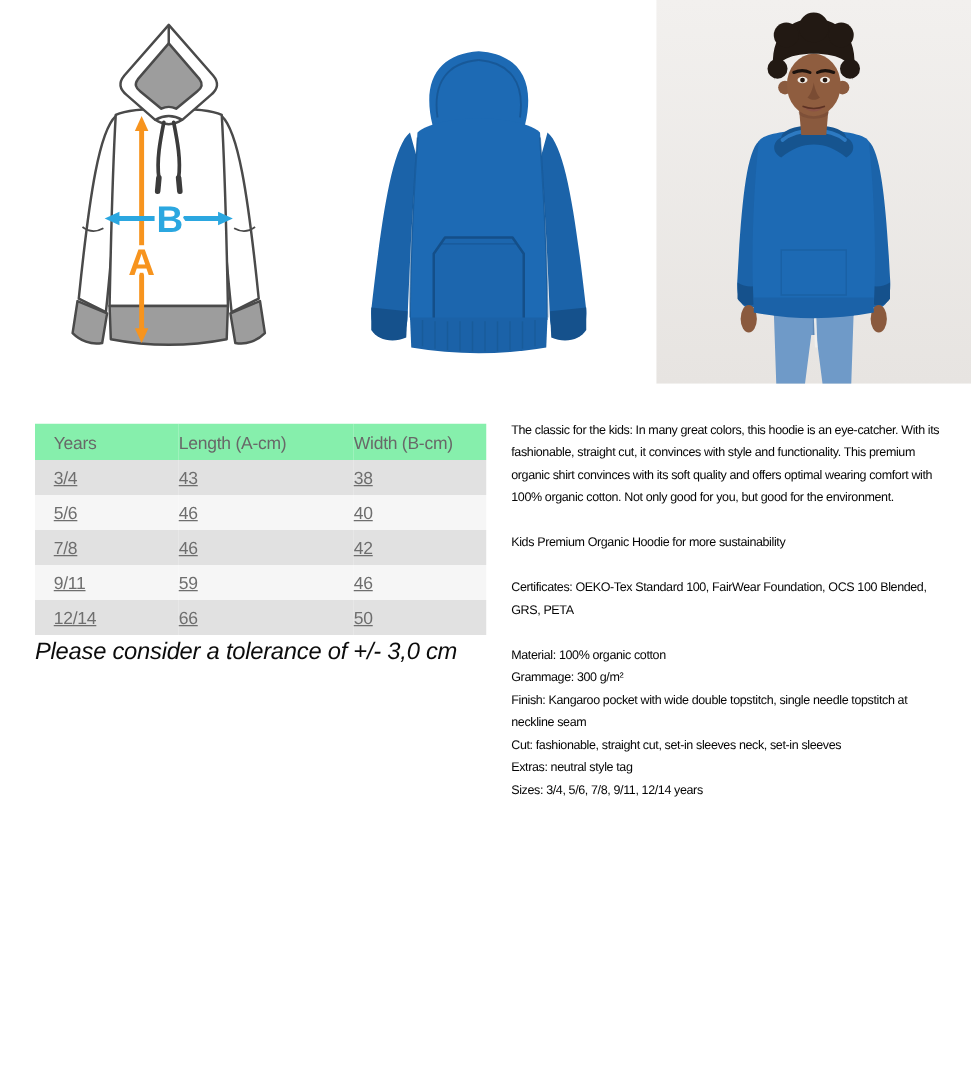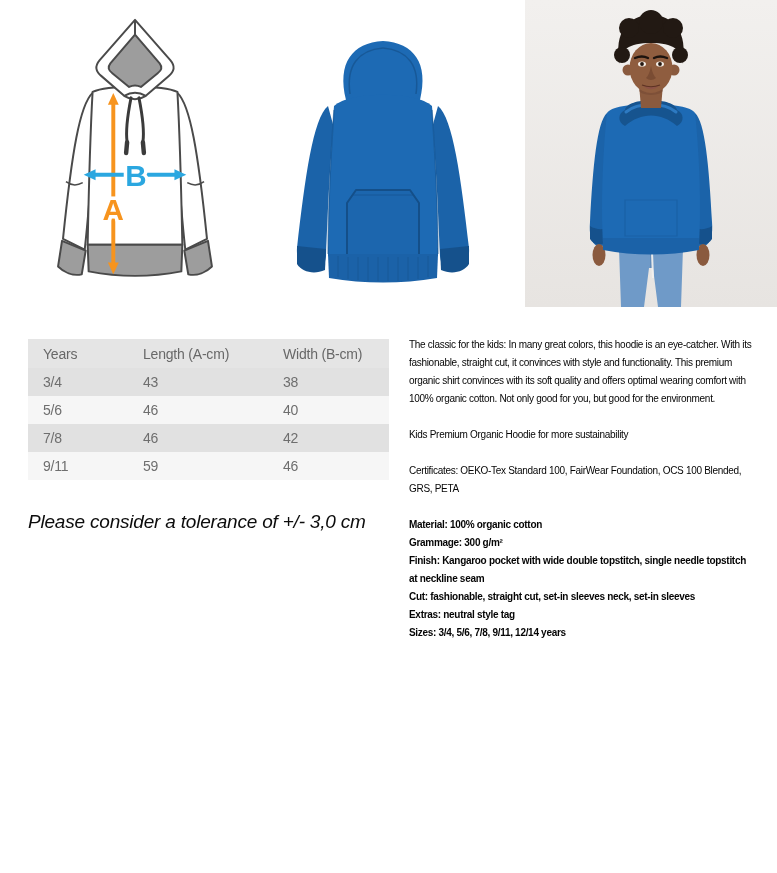--- a/index.html
+++ b/index.html
@@ -11,39 +11,39 @@
   .diagram{position:absolute;left:35px;top:14px;width:200px;height:286px;}
   .product{position:absolute;left:258px;top:18px;width:250px;height:276px;}
   .model{position:absolute;left:525px;top:0;width:252px;height:307px;}
 
   .size-table{
     position:absolute;left:28px;top:339px;width:361px;
     border-collapse:collapse;table-layout:fixed;
     font-size:14px;letter-spacing:-0.2px;
   }
   .size-table th{
-    font-weight:normal;text-align:left;background:#e5e5e5;color:#686868;
+    font-weight:normal;text-align:left;background:#86efac;color:#686868;
     height:29px;padding:0;
   }
-  .size-table td{height:28px;padding:0;color:#6e6e6e;}
+  .size-table td{height:28px;padding:0;color:#6e6e6e;text-decoration:underline;}
   .size-table tbody tr:nth-child(odd){background:#e1e1e1;}
   .size-table tbody tr:nth-child(even){background:#f6f6f6;}
   .size-table th:first-child,.size-table td:first-child{padding-left:15px;}
 
   .tolerance{
     position:absolute;left:28px;top:511px;
     font-size:19px;color:#0c0c0c;letter-spacing:-0.2px;font-style:italic;
   }
 
   .description{
     position:absolute;left:409px;top:336px;width:346px;
     font-size:10px;line-height:18px;color:#050505;letter-spacing:-0.3px;
   }
   .description p{margin:0 0 18px 0;}
-  .details div{margin:0;font-weight:bold;}
+  .details div{margin:0;}
 
   .svg-text-label{
     font-family:"Liberation Sans", sans-serif;
     font-weight:bold;font-size:30px;
     paint-order:stroke;stroke:#ffffff;stroke-width:7px;
     stroke-linejoin:round;text-anchor:middle;
   }
 </style>
 </head>
 <body>
@@ -208,20 +208,25 @@
       <tr>
         <td>7/8</td>
         <td>46</td>
         <td>42</td>
       </tr>
       <tr>
         <td>9/11</td>
         <td>59</td>
         <td>46</td>
       </tr>
+      <tr>
+        <td>12/14</td>
+        <td>66</td>
+        <td>50</td>
+      </tr>
     </tbody>
   </table>
 
   <div class="tolerance">Please consider a tolerance of +/- 3,0 cm</div>
 
   <div class="description">
     <p>The classic for the kids: In many great colors, this hoodie is an eye-catcher. With its fashionable, straight cut, it convinces with style and functionality. This premium organic shirt convinces with its soft quality and offers optimal wearing comfort with 100% organic cotton. Not only good for you, but good for the environment.</p>
     <p>Kids Premium Organic Hoodie for more sustainability</p>
     <p>Certificates: OEKO-Tex Standard 100, FairWear Foundation, OCS 100 Blended, GRS, PETA</p>
     <div class="details">

